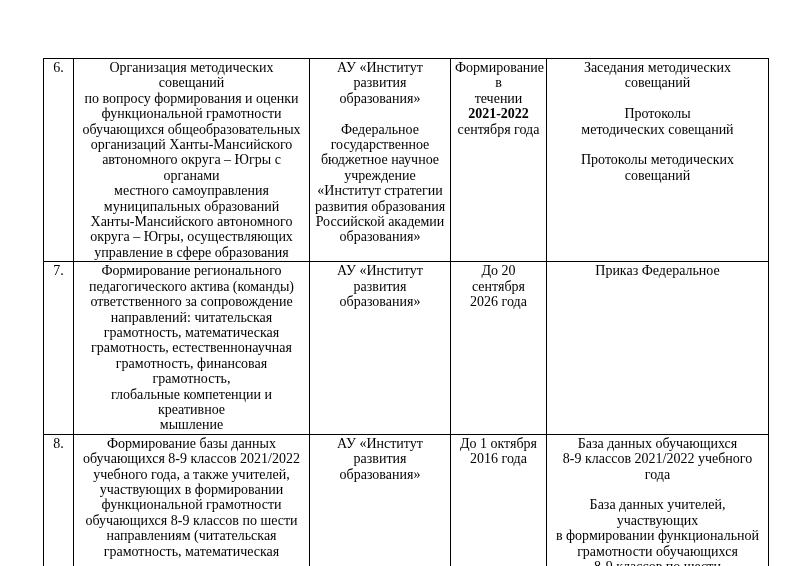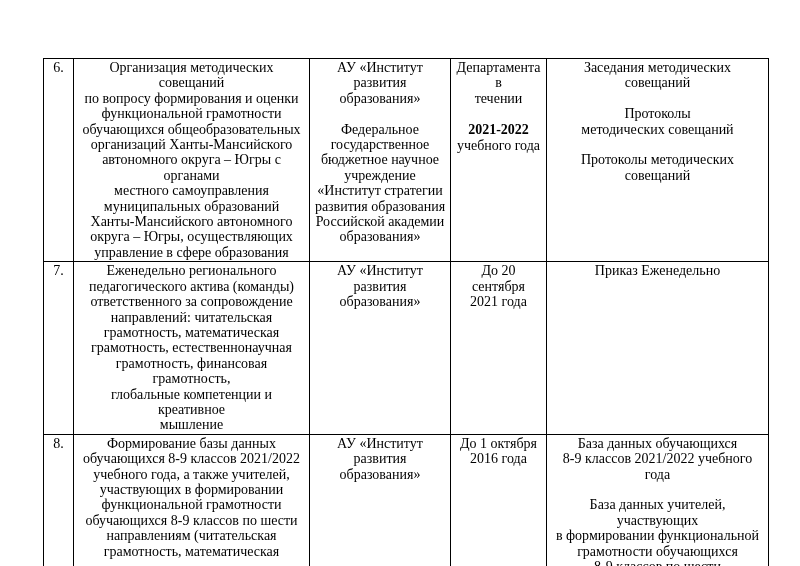--- a/index.html
+++ b/index.html
@@ -34,21 +34,20 @@
     overflow: hidden;
   }
   .row-6 td { height: 168px; }
   .row-7 td { height: 137px; }
   .row-8 td { height: 121px; }
   .cell-text {
     white-space: pre-line;
   }
   .bold-line {
     font-weight: bold;
-    margin-top: 16px;
   }
 </style>
 </head>
 <body>
 
 <div class="page">
   <table class="doc-table">
     <colgroup>
       <col style="width:30px">
       <col style="width:236px">
@@ -81,60 +80,60 @@
 Федеральное
 государственное
 бюджетное научное
 учреждение
 «Институт стратегии
 развития образования
 Российской академии
 образования»</div>
         </td>
         <td>
-          <div class="cell-text">Департамента в
+          <div class="cell-text">Формирование в
 течении</div>
           <div class="cell-text bold-line">2021-2022</div>
-          <div class="cell-text">учебного года</div>
+          <div class="cell-text">сентября года</div>
         </td>
         <td>
           <div class="cell-text">Заседания  методических совещаний
 
 Протоколы
 методических совещаний
 
 Протоколы методических
 совещаний</div>
         </td>
       </tr>
       <tr class="row-7">
         <td>
           <div class="cell-text">7.</div>
         </td>
         <td>
-          <div class="cell-text">Еженедельно регионального
+          <div class="cell-text">Формирование регионального
 педагогического актива (команды)
 ответственного за сопровождение
 направлений: читательская
 грамотность, математическая
 грамотность,  естественнонаучная
 грамотность, финансовая грамотность,
 глобальные компетенции и креативное
 мышление</div>
         </td>
         <td>
           <div class="cell-text">АУ «Институт
 развития образования»</div>
         </td>
         <td>
           <div class="cell-text">До 20 сентября
-2021 года</div>
+2026 года</div>
         </td>
         <td>
-          <div class="cell-text">Приказ Еженедельно</div>
+          <div class="cell-text">Приказ Федеральное</div>
         </td>
       </tr>
       <tr class="row-8">
         <td>
           <div class="cell-text">8.</div>
         </td>
         <td>
           <div class="cell-text">Формирование базы данных
 обучающихся 8-9 классов 2021/2022
 учебного года, а также учителей,

